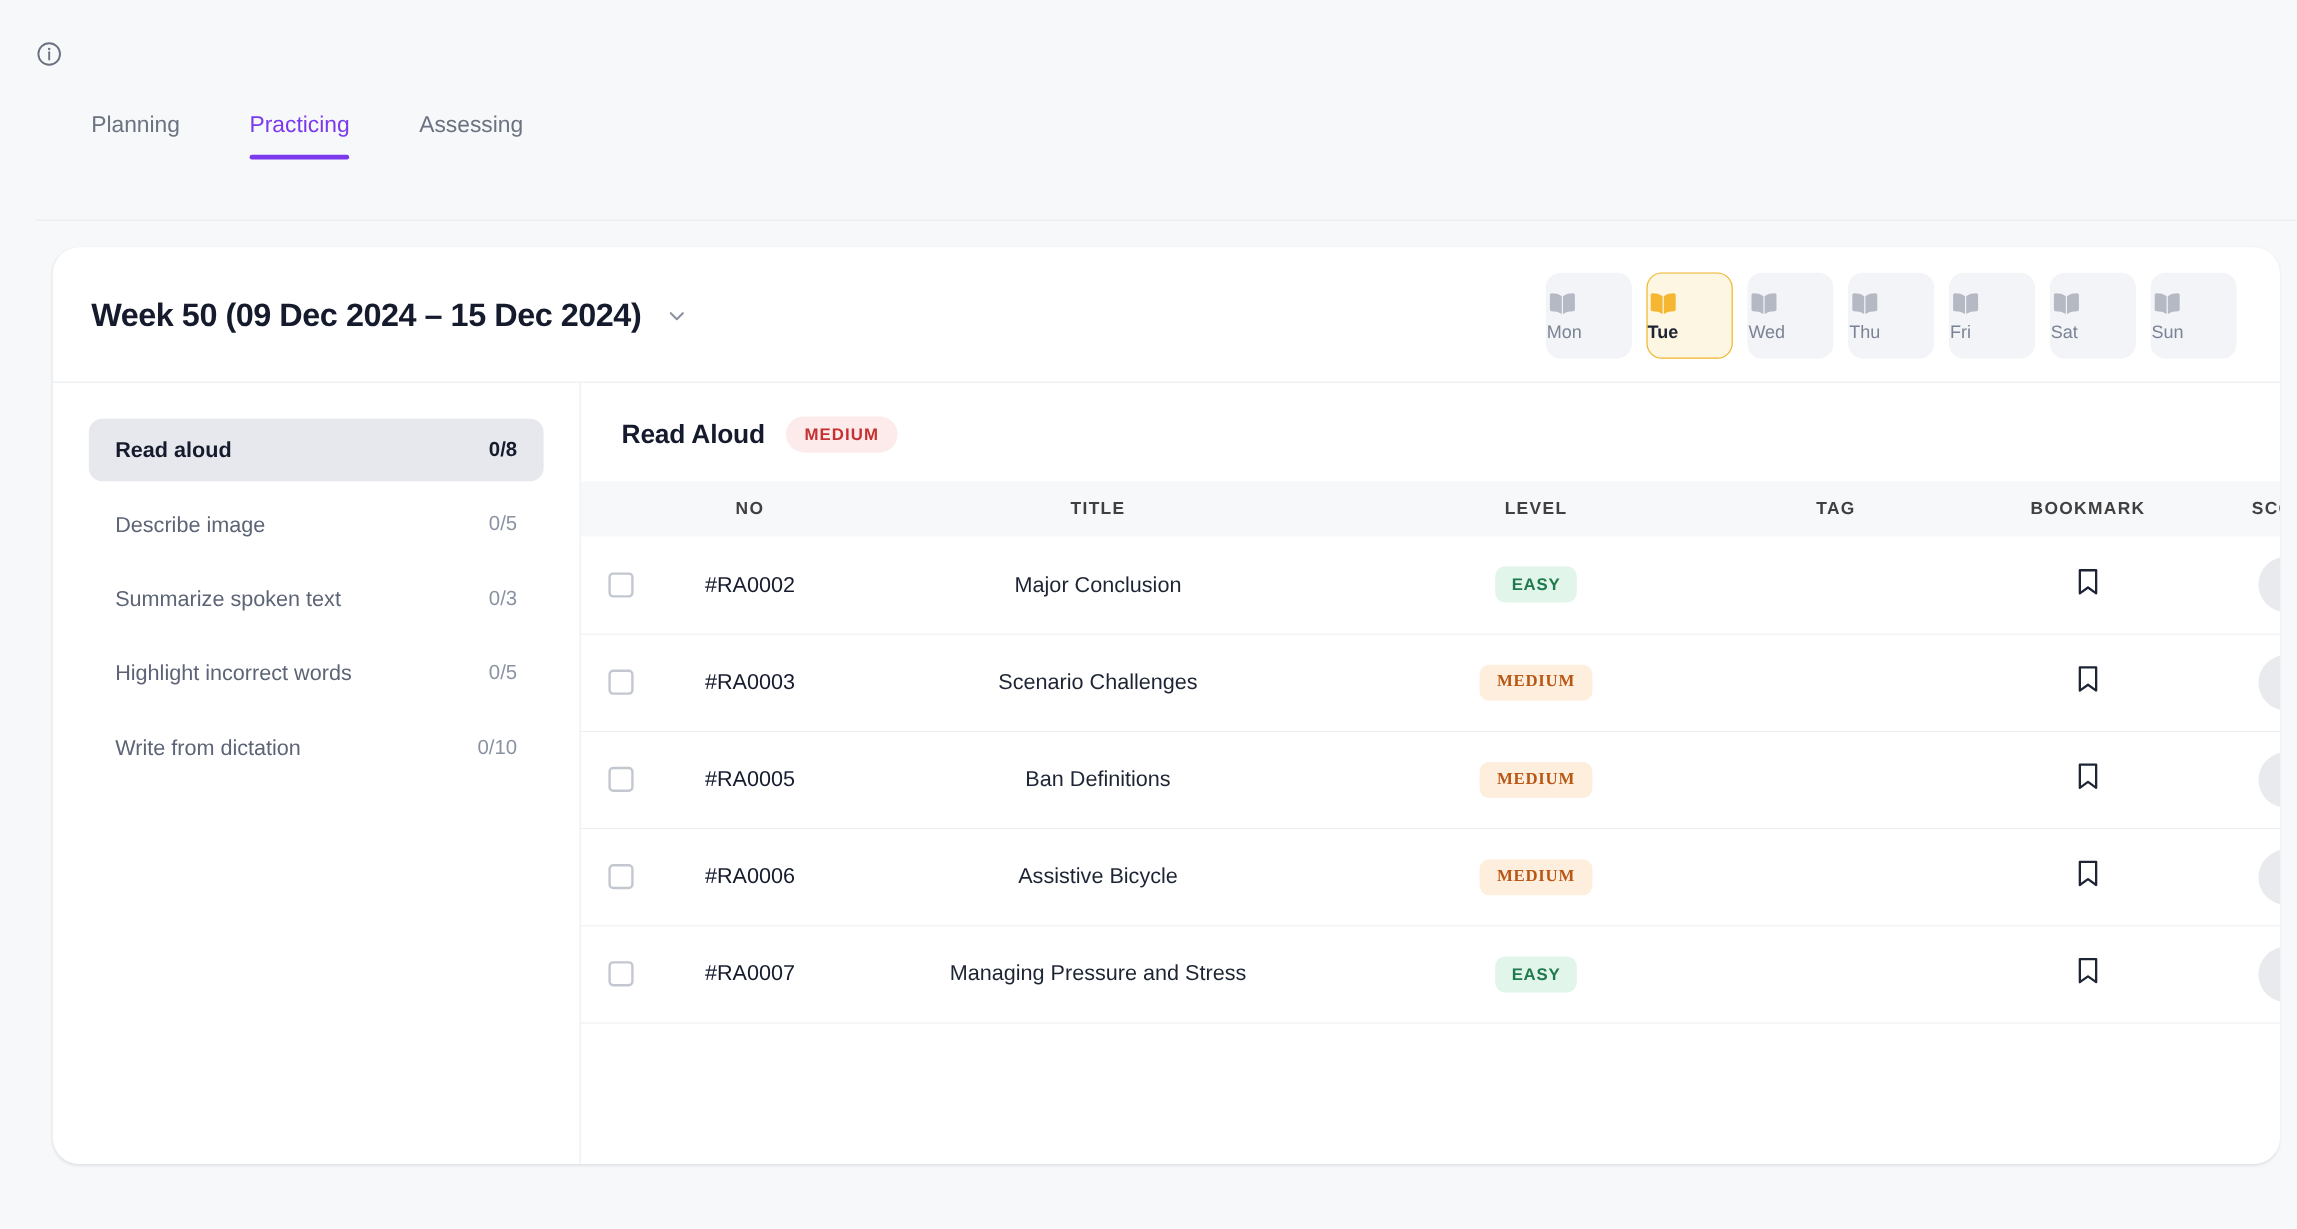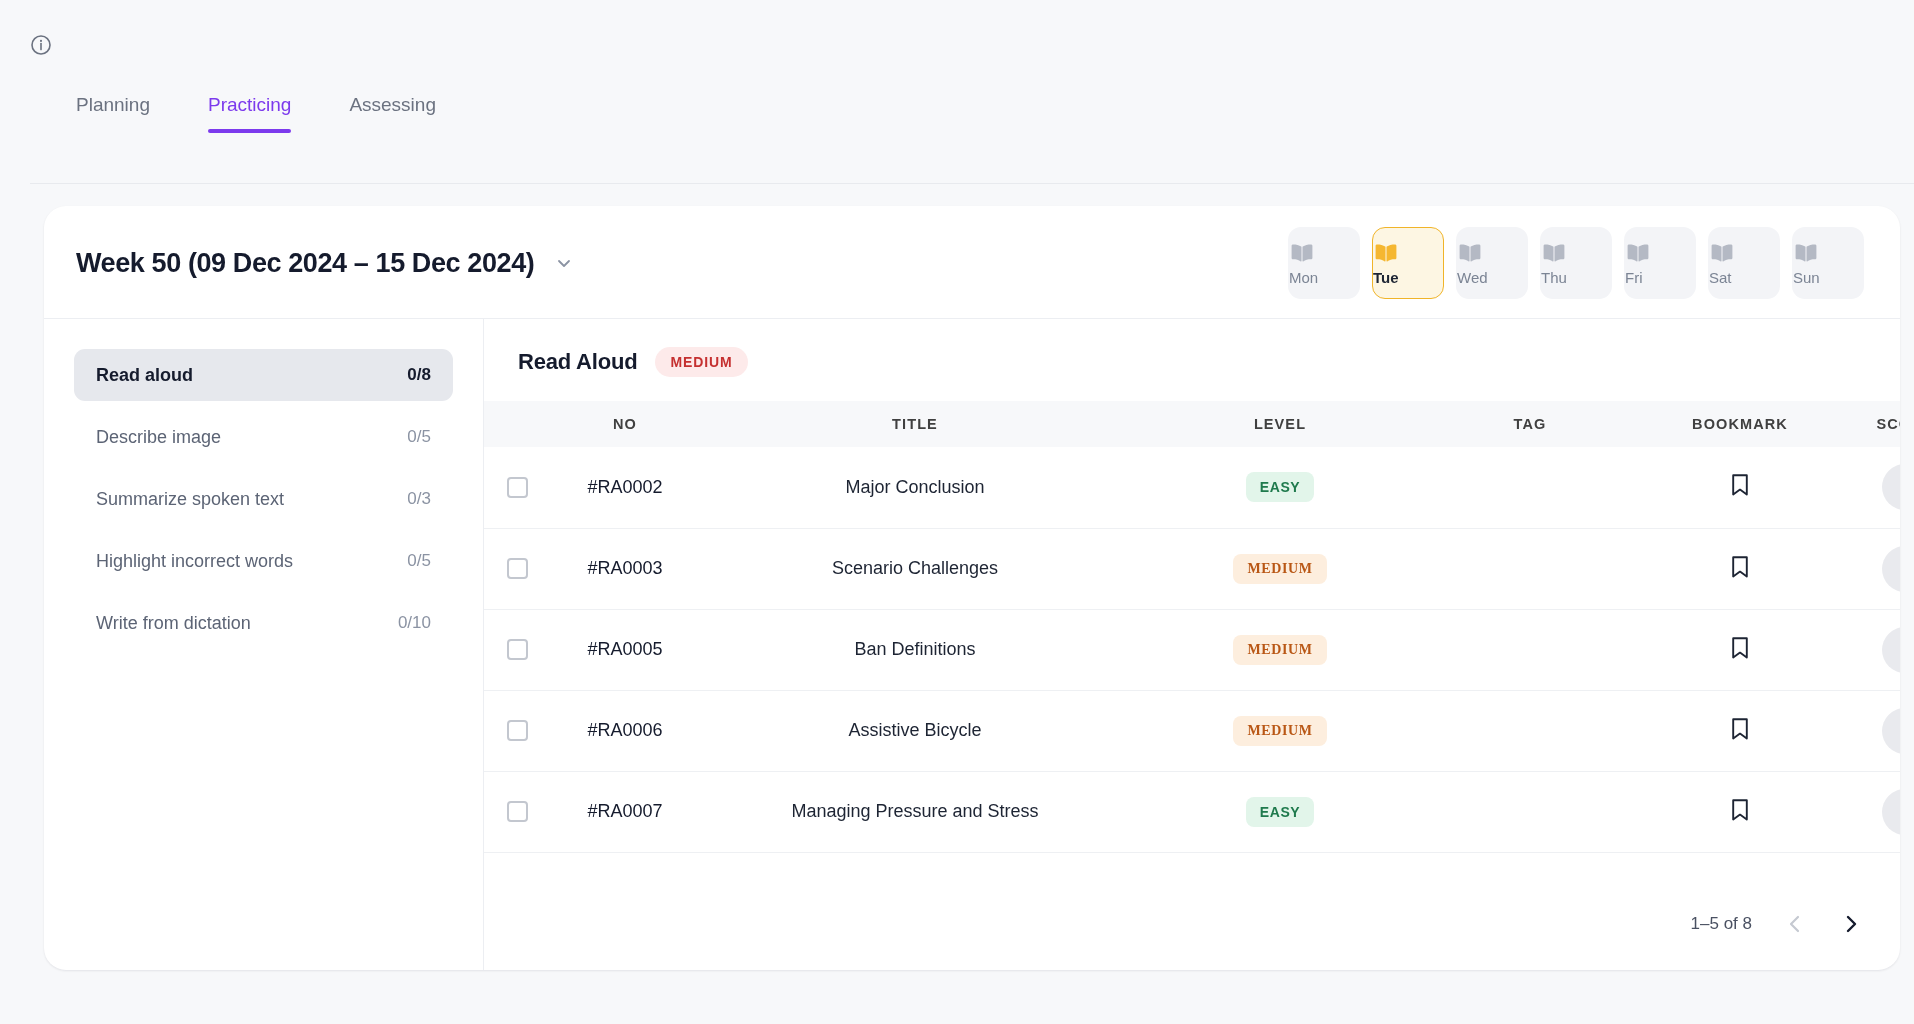--- a/index.html
+++ b/index.html
@@ -364,29 +364,16 @@
                   <svg viewBox="0 0 20 24" width="20" height="24" fill="none">
                       <path d="M3.2 2.2h13.6v19.3L10 16.6l-6.8 4.9V2.2z" stroke="#1d2433" stroke-width="1.9" stroke-linejoin="round"></path>
                     </svg>
                 </span>
               </td>
               <td class="c-score"><span class="score-chip">0</span></td>
             </tr>
           </tbody>
         </table>
 
-        <div class="pagination">
-          <span class="page-info">1–5 of 8</span>
-          <button class="pg-btn">
-            <svg viewBox="0 0 24 24" width="24" height="24" fill="none">
-              <path d="M15 5l-7 7 7 7" stroke="#c5c9d1" stroke-width="2.2" stroke-linecap="round" stroke-linejoin="round"></path>
-            </svg>
-          </button>
-          <button class="pg-btn">
-            <svg viewBox="0 0 24 24" width="24" height="24" fill="none">
-              <path d="M9 5l7 7-7 7" stroke="#151b2d" stroke-width="2.4" stroke-linecap="round" stroke-linejoin="round"></path>
-            </svg>
-          </button>
-        </div>
       </div>
     </div>
   </div>
 </div>
 
 </body></html>

